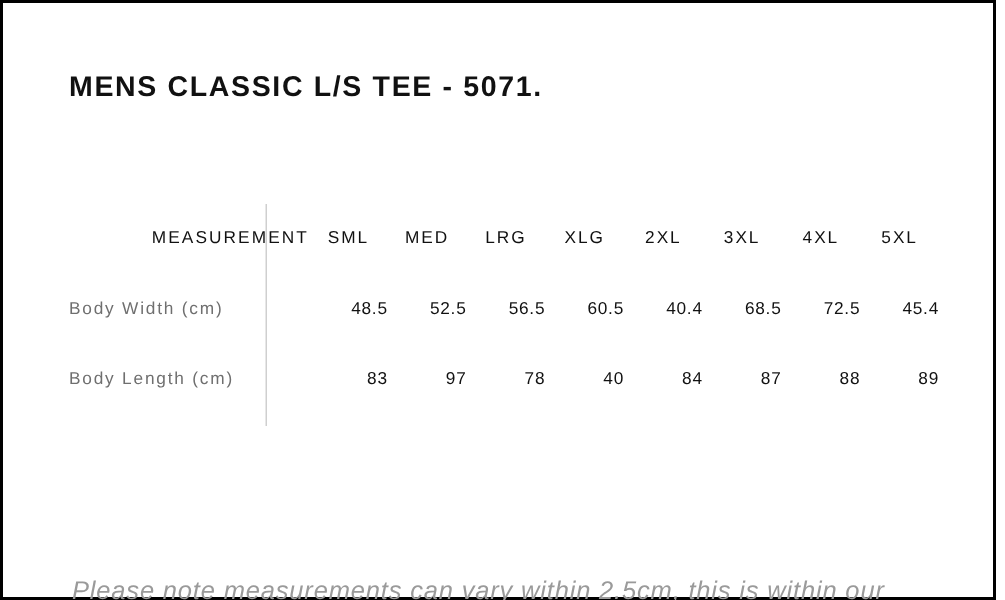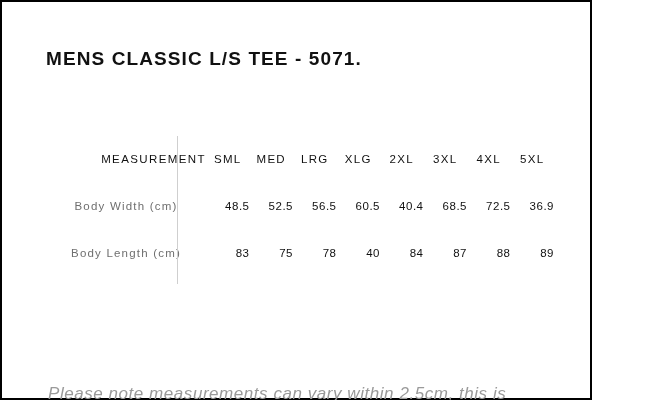--- a/index.html
+++ b/index.html
@@ -9,21 +9,21 @@
   body {
     width: 670px;
     height: 400px;
     background: #ffffff;
     font-family: "Liberation Sans", sans-serif;
     color: #111111;
     overflow: hidden;
   }
   .page {
     position: relative;
-    width: 592px;
+    width: 664px;
     height: 400px;
     box-sizing: border-box;
     border: 2px solid #000000;
     background: #ffffff;
   }
   .inner {
     position: absolute;
     left: 44px;
     top: 40px;
     right: 36px;
@@ -66,21 +66,21 @@
   }
   th.size-head {
     letter-spacing: 1.3px;
     font-weight: bold;
     font-size: 11.5px;
     color: #111111;
     height: 46px;
     vertical-align: middle;
   }
   td.row-label {
-    text-align: center;
+    text-align: left;
     letter-spacing: 1.2px;
     color: #6f6f6f;
     font-size: 11.5px;
     height: 47px;
     vertical-align: middle;
     padding-left: 2px;
   }
   td.row-value {
     text-align: right;
     color: #111111;
@@ -136,26 +136,26 @@
         <tbody>
           <tr>
             <td class="row-label">Body Width (cm)</td>
             <td class="row-value">48.5</td>
             <td class="row-value">52.5</td>
             <td class="row-value">56.5</td>
             <td class="row-value">60.5</td>
             <td class="row-value">40.4</td>
             <td class="row-value">68.5</td>
             <td class="row-value">72.5</td>
-            <td class="row-value">36.9</td>
+            <td class="row-value">45.4</td>
           </tr>
           <tr>
             <td class="row-label">Body Length (cm)</td>
             <td class="row-value">83</td>
-            <td class="row-value">75</td>
+            <td class="row-value">97</td>
             <td class="row-value">78</td>
             <td class="row-value">40</td>
             <td class="row-value">84</td>
             <td class="row-value">87</td>
             <td class="row-value">88</td>
             <td class="row-value">89</td>
           </tr>
         </tbody>
       </table>
 

